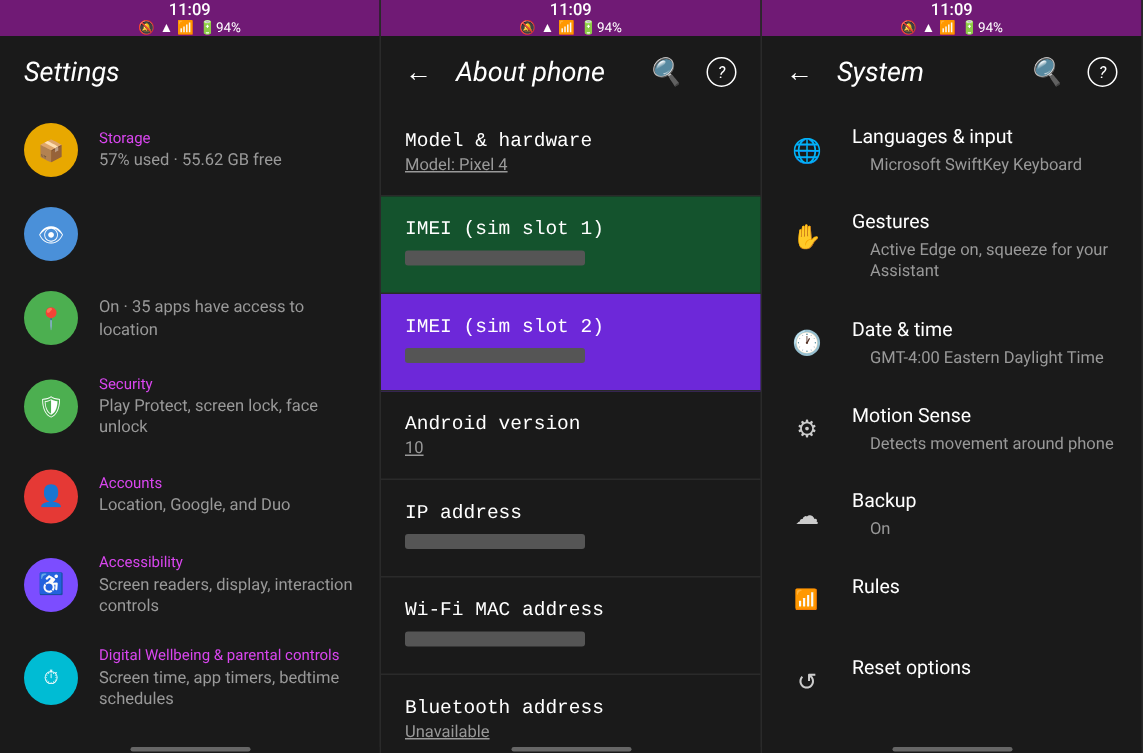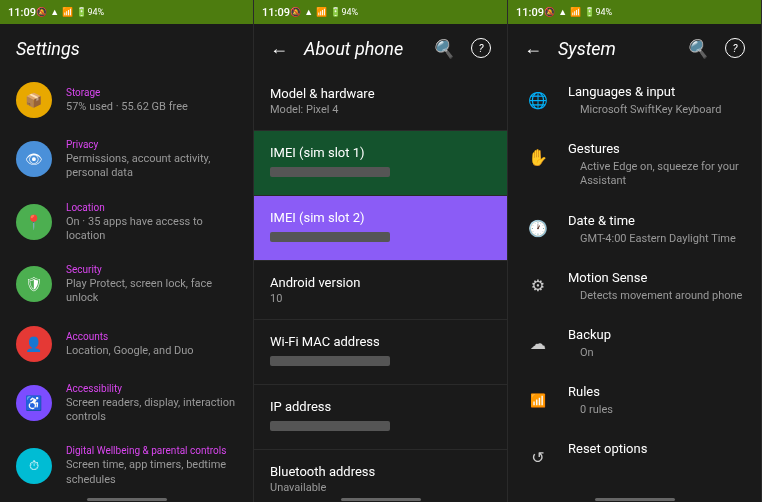--- a/index.html
+++ b/index.html
@@ -18,26 +18,27 @@
       background: #1a1a1a;
       display: flex;
       flex-direction: column;
       overflow: hidden;
       border-right: 1px solid #2a2a2a;
     }
 
     
     .status-bar {
       height: 24px;
-      background: #4d7c0f;
-      display: flex;
-      align-items: center;
-      justify-content: flex-start;
+      background: #701a75;
+      display: flex;
+      align-items: center;
+      justify-content: flex-end;
       padding: 0 8px;
       flex-shrink: 0;
+      flex-direction: column;
     }
     .status-time {
       color: #fff;
       font-size: 11px;
       font-weight: 500;
     }
     .status-icons {
       display: flex;
       align-items: center;
       gap: 3px;
@@ -128,24 +129,26 @@
       padding: 14px 16px;
       border-bottom: 1px solid #2a2a2a;
       cursor: pointer;
     }
     .about-item:last-child { border-bottom: none; }
     .about-label {
       color: #fff;
       font-size: 13px;
       font-weight: 400;
       margin-bottom: 2px;
+      font-family: Liberation Mono, monospace;
     }
     .about-value {
       color: #999;
       font-size: 11px;
+      text-decoration: underline;
     }
     .about-value-blurred {
       color: #555;
       font-size: 11px;
       background: #555;
       border-radius: 2px;
       display: inline-block;
       height: 10px;
       width: 120px;
     }
@@ -227,32 +230,27 @@
       <div class="item-text">
         <div class="item-title">Storage</div>
         <div class="item-subtitle">57% used · 55.62 GB free</div>
       </div>
     </div>
 
     <div class="settings-item">
       <div class="item-icon icon-privacy">
         <span style="color:#fff;font-size:14px;">👁</span>
       </div>
-      <div class="item-text">
-        <div class="item-title">Privacy</div>
-        <div class="item-subtitle">Permissions, account activity, personal data</div>
-      </div>
     </div>
 
     <div class="settings-item">
       <div class="item-icon icon-location">
         <span style="color:#fff;font-size:14px;">📍</span>
       </div>
       <div class="item-text">
-        <div class="item-title">Location</div>
         <div class="item-subtitle">On · 35 apps have access to location</div>
       </div>
     </div>
 
     <div class="settings-item">
       <div class="item-icon icon-security">
         <span style="color:#fff;font-size:14px;">🛡</span>
       </div>
       <div class="item-text">
         <div class="item-title">Security</div>
@@ -317,37 +315,37 @@
     <div class="about-item">
       <div class="about-label">Model &amp; hardware</div>
       <div class="about-value">Model: Pixel 4</div>
     </div>
 
     <div class="about-item" style="background:#14532d;">
       <div class="about-label">IMEI (sim slot 1)</div>
       <div class="about-value-blurred"></div>
     </div>
 
-    <div class="about-item" style="background:#8b5cf6;">
+    <div class="about-item" style="background:#6d28d9;">
       <div class="about-label">IMEI (sim slot 2)</div>
       <div class="about-value-blurred"></div>
     </div>
 
     <div class="about-item">
       <div class="about-label">Android version</div>
       <div class="about-value">10</div>
     </div>
 
     <div class="about-item">
+      <div class="about-label">IP address</div>
+      <div class="about-value-blurred"></div>
+    </div>
+
+    <div class="about-item">
       <div class="about-label">Wi-Fi MAC address</div>
-      <div class="about-value-blurred"></div>
-    </div>
-
-    <div class="about-item">
-      <div class="about-label">IP address</div>
       <div class="about-value-blurred"></div>
     </div>
 
     <div class="about-item">
       <div class="about-label">Bluetooth address</div>
       <div class="about-value">Unavailable</div>
     </div>
 
   </div>
   <div class="bottom-bar">
@@ -410,21 +408,20 @@
       <div class="system-text">
         <div class="system-title">Backup</div>
         <div class="system-subtitle">On</div>
       </div>
     </div>
 
     <div class="system-item">
       <div class="system-icon" style="font-size:13px;">📶</div>
       <div class="system-text">
         <div class="system-title">Rules</div>
-        <div class="system-subtitle">0 rules</div>
       </div>
     </div>
 
     <div class="system-item">
       <div class="system-icon">↺</div>
       <div class="system-text">
         <div class="system-title">Reset options</div>
       </div>
     </div>
 

